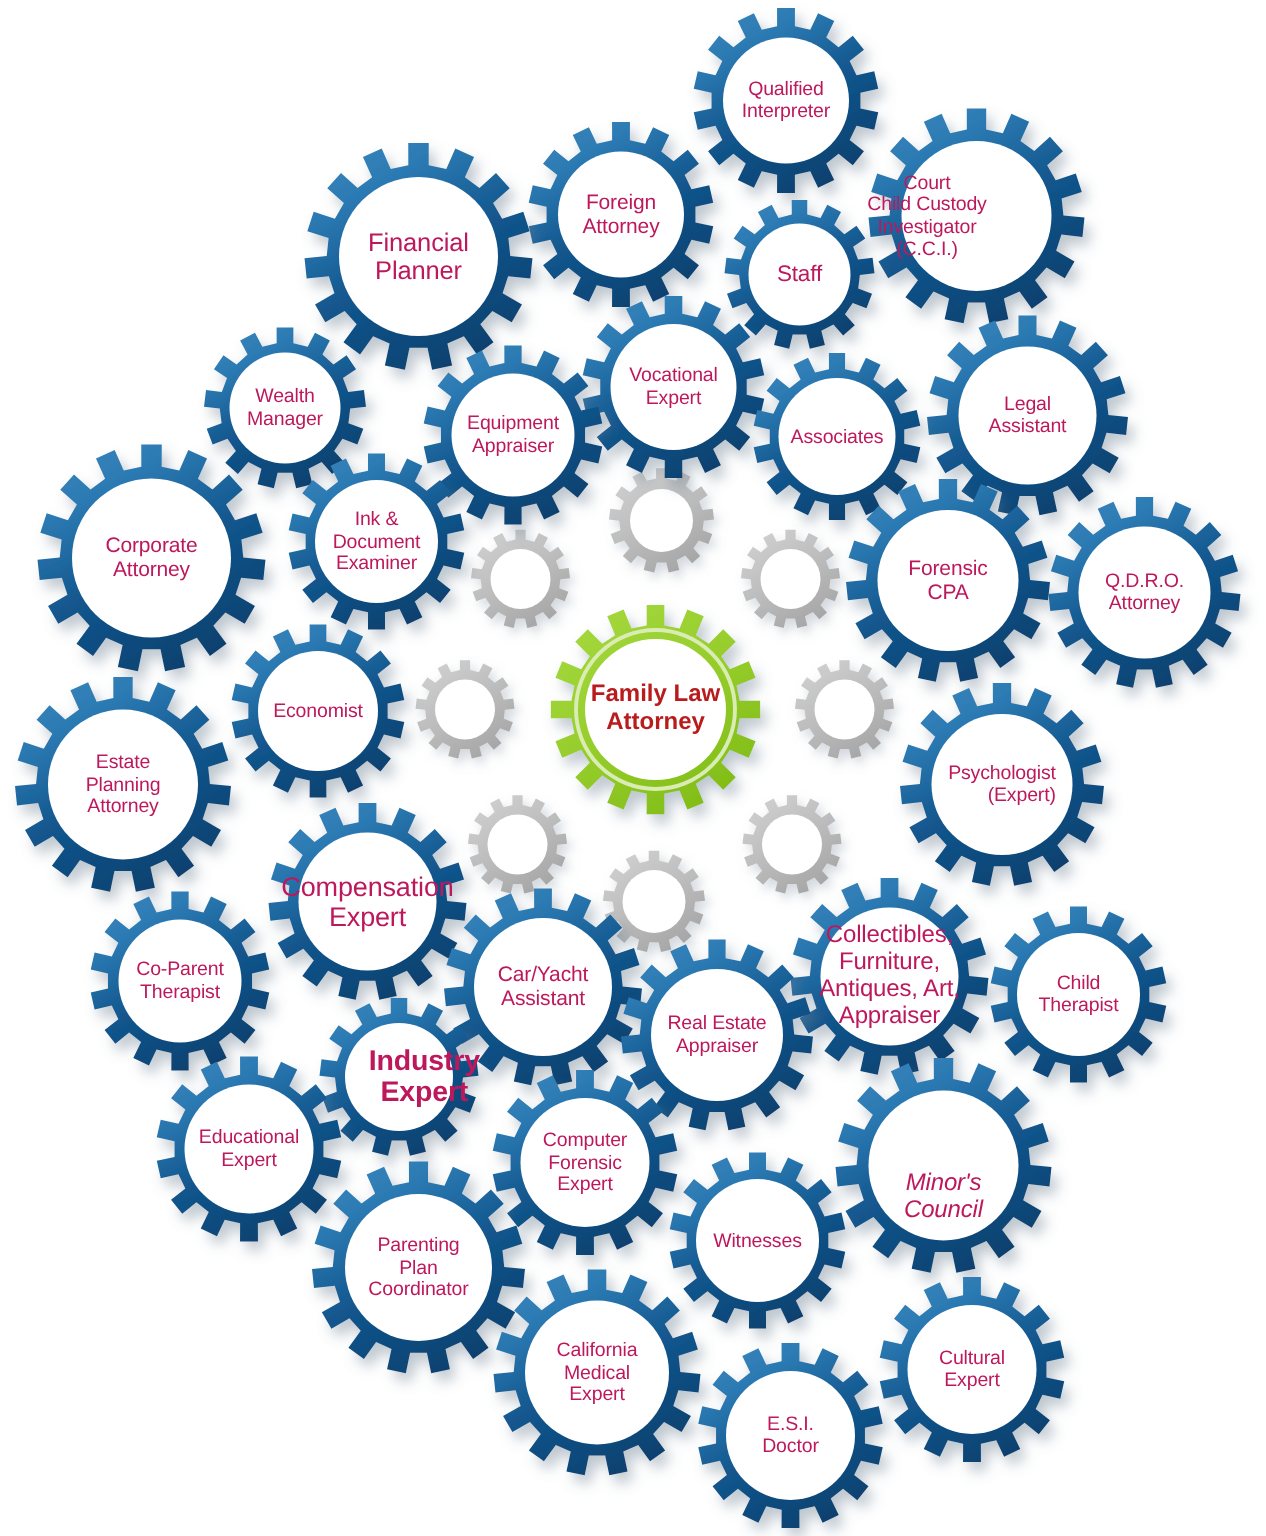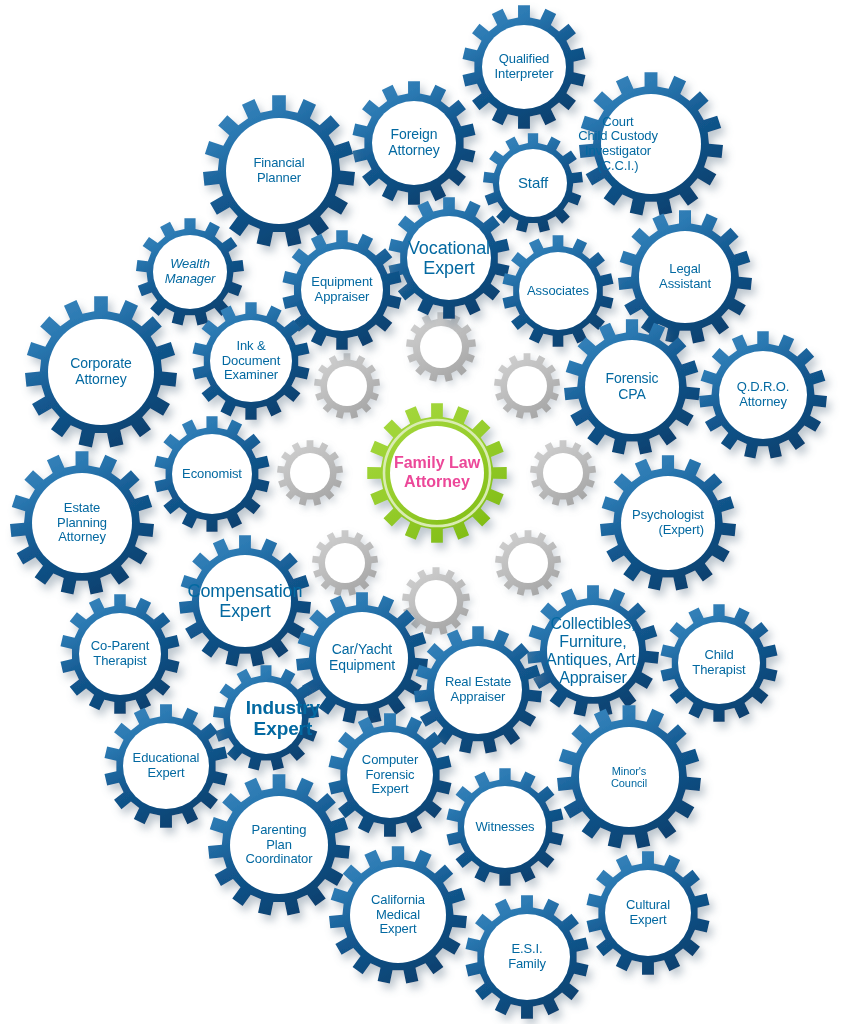--- a/index.html
+++ b/index.html
@@ -24,28 +24,28 @@
     top: 0;
     width: 844px;
     height: 1024px;
   }
   .gear-label {
     position: absolute;
     display: flex;
     align-items: center;
     justify-content: center;
     text-align: center;
-    color: #0369a1;
+    color: #be185d;
     line-height: 1.12;
     pointer-events: none;
     white-space: pre-line;
     letter-spacing: -0.1px;
   }
   .gear-label.center-label {
-    color: #ec4899;
+    color: #b91c1c;
     font-weight: bold;
     line-height: 1.16;
     letter-spacing: 0px;
   }
 </style>
 </head>
 <body>
 
 <div id="stage">
   <svg id="gear-layer" viewBox="0 0 844 1024" width="844" height="1024" xmlns="http://www.w3.org/2000/svg">
@@ -248,28 +248,28 @@
   <div id="labels">
       <div class="gear-label" style="left: 478.64px; top: 25px; width: 90.72px; height: 84px; font-size: 13px;">Qualified
 Interpreter</div>
       <div class="gear-label" style="left: 564px; top: 94px; width: 108px; height: 100px; font-size: 13px;">Court
 Child Custody
 Investigator
 (C.C.I.)</div>
       <div class="gear-label" style="left: 368.64px; top: 101px; width: 90.72px; height: 84px; font-size: 14px;">Foreign
 Attorney</div>
       <div class="gear-label" style="left: 496.28px; top: 149px; width: 73.44px; height: 68px; font-size: 15px;">Staff</div>
-      <div class="gear-label" style="left: 221.76px; top: 118px; width: 114.48px; height: 106px; font-size: 13px;">Financial
+      <div class="gear-label" style="left: 221.76px; top: 118px; width: 114.48px; height: 106px; font-size: 17px;">Financial
 Planner</div>
-      <div class="gear-label" style="left: 403.64px; top: 216px; width: 90.72px; height: 84px; font-size: 18px;">Vocational
+      <div class="gear-label" style="left: 403.64px; top: 216px; width: 90.72px; height: 84px; font-size: 13px;">Vocational
 Expert</div>
       <div class="gear-label" style="left: 635.32px; top: 231px; width: 99.36px; height: 92px; font-size: 13px;">Legal
 Assistant</div>
       <div class="gear-label" style="left: 515.88px; top: 252px; width: 84.24px; height: 78px; font-size: 13px;">Associates</div>
-      <div class="gear-label" style="left: 150.04px; top: 235px; width: 79.92px; height: 74px; font-size: 13px; font-style: italic;">Wealth
+      <div class="gear-label" style="left: 150.04px; top: 235px; width: 79.92px; height: 74px; font-size: 13px;">Wealth
 Manager</div>
       <div class="gear-label" style="left: 297.72px; top: 249px; width: 88.56px; height: 82px; font-size: 13px;">Equipment
 Appraiser</div>
       <div class="gear-label" style="left: 206.72px; top: 320px; width: 88.56px; height: 82px; font-size: 13px;">Ink &amp;
 Document
 Examiner</div>
       <div class="gear-label" style="left: 43.76px; top: 319px; width: 114.48px; height: 106px; font-size: 14px;">Corporate
 Attorney</div>
       <div class="gear-label" style="left: 581.24px; top: 340px; width: 101.52px; height: 94px; font-size: 14px;">Forensic
 CPA</div>
@@ -285,39 +285,39 @@
 Expert</div>
       <div class="gear-label" style="left: 75.72px; top: 613px; width: 88.56px; height: 82px; font-size: 13px;">Co-Parent
 Therapist</div>
       <div class="gear-label" style="left: 543.32px; top: 605px; width: 99.36px; height: 92px; font-size: 16px;">Collectibles,
 Furniture,
 Antiques, Art,
 Appraiser</div>
       <div class="gear-label" style="left: 674.72px; top: 622px; width: 88.56px; height: 82px; font-size: 13px;">Child
 Therapist</div>
       <div class="gear-label" style="left: 312.32px; top: 612px; width: 99.36px; height: 92px; font-size: 14px;">Car/Yacht
-Equipment</div>
+Assistant</div>
       <div class="gear-label" style="left: 430.48px; top: 646px; width: 95.04px; height: 88px; font-size: 13px;">Real Estate
 Appraiser</div>
       <div class="gear-label" style="left: 244px; top: 682px; width: 77.76px; height: 72px; font-size: 19px; font-weight: bold;">Industry
 Expert</div>
       <div class="gear-label" style="left: 119.56px; top: 723px; width: 92.88px; height: 86px; font-size: 13px;">Educational
 Expert</div>
       <div class="gear-label" style="left: 343.56px; top: 732px; width: 92.88px; height: 86px; font-size: 13px;">Computer
 Forensic
 Expert</div>
-      <div class="gear-label" style="left: 575px; top: 727px; width: 108px; height: 100px; font-size: 11px;">Minor's
+      <div class="gear-label" style="left: 575px; top: 748px; width: 108px; height: 100px; font-size: 16px; font-style: italic;">Minor's
 Council</div>
       <div class="gear-label" style="left: 226.08px; top: 796px; width: 105.84px; height: 98px; font-size: 13px;">Parenting
 Plan
 Coordinator</div>
       <div class="gear-label" style="left: 460.72px; top: 786px; width: 88.56px; height: 82px; font-size: 13px;">Witnesses</div>
       <div class="gear-label" style="left: 346.16px; top: 867px; width: 103.68px; height: 96px; font-size: 13px;">California
 Medical
 Expert</div>
       <div class="gear-label" style="left: 601.56px; top: 870px; width: 92.88px; height: 86px; font-size: 13px;">Cultural
 Expert</div>
       <div class="gear-label" style="left: 480.56px; top: 914px; width: 92.88px; height: 86px; font-size: 13px;">E.S.I.
-Family</div>
+Doctor</div>
       <div class="gear-label center-label" style="left: 390px; top: 426px; width: 94px; height: 94px; font-size: 16px;">Family Law
 Attorney</div>
     </div>
 </div>
 
 </body></html>

